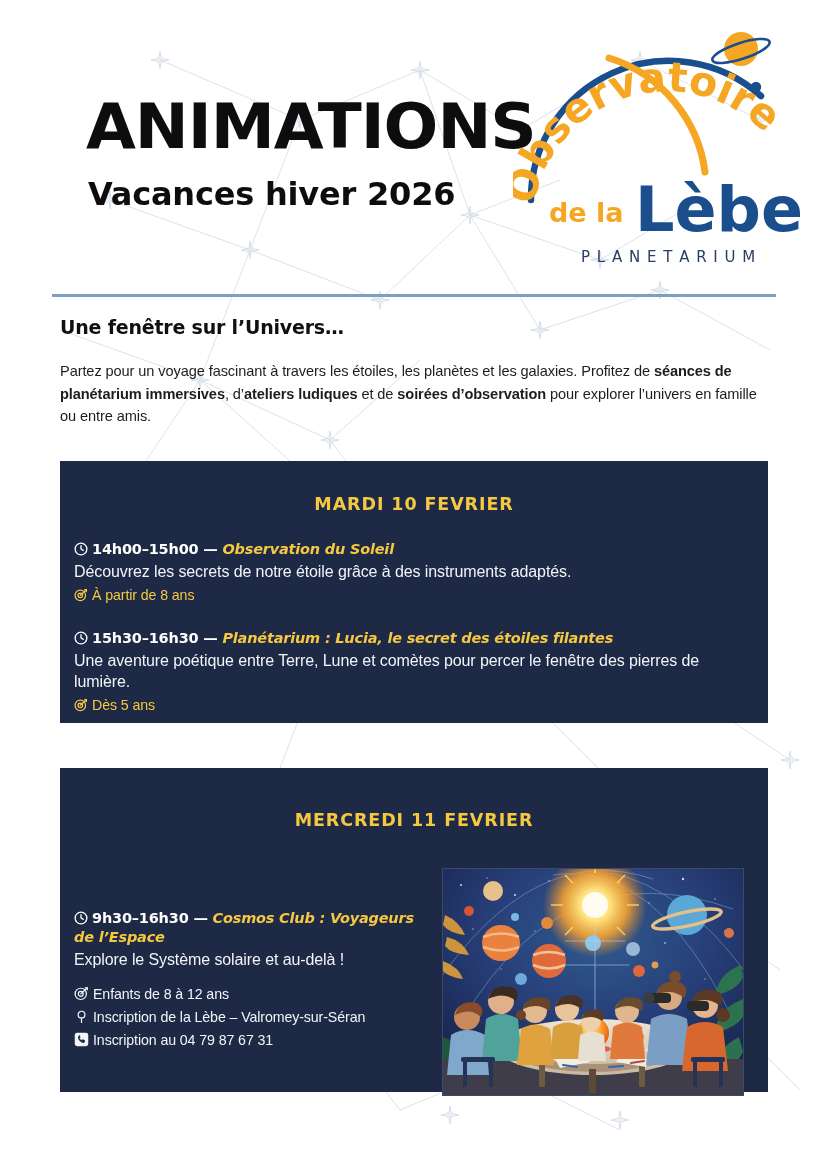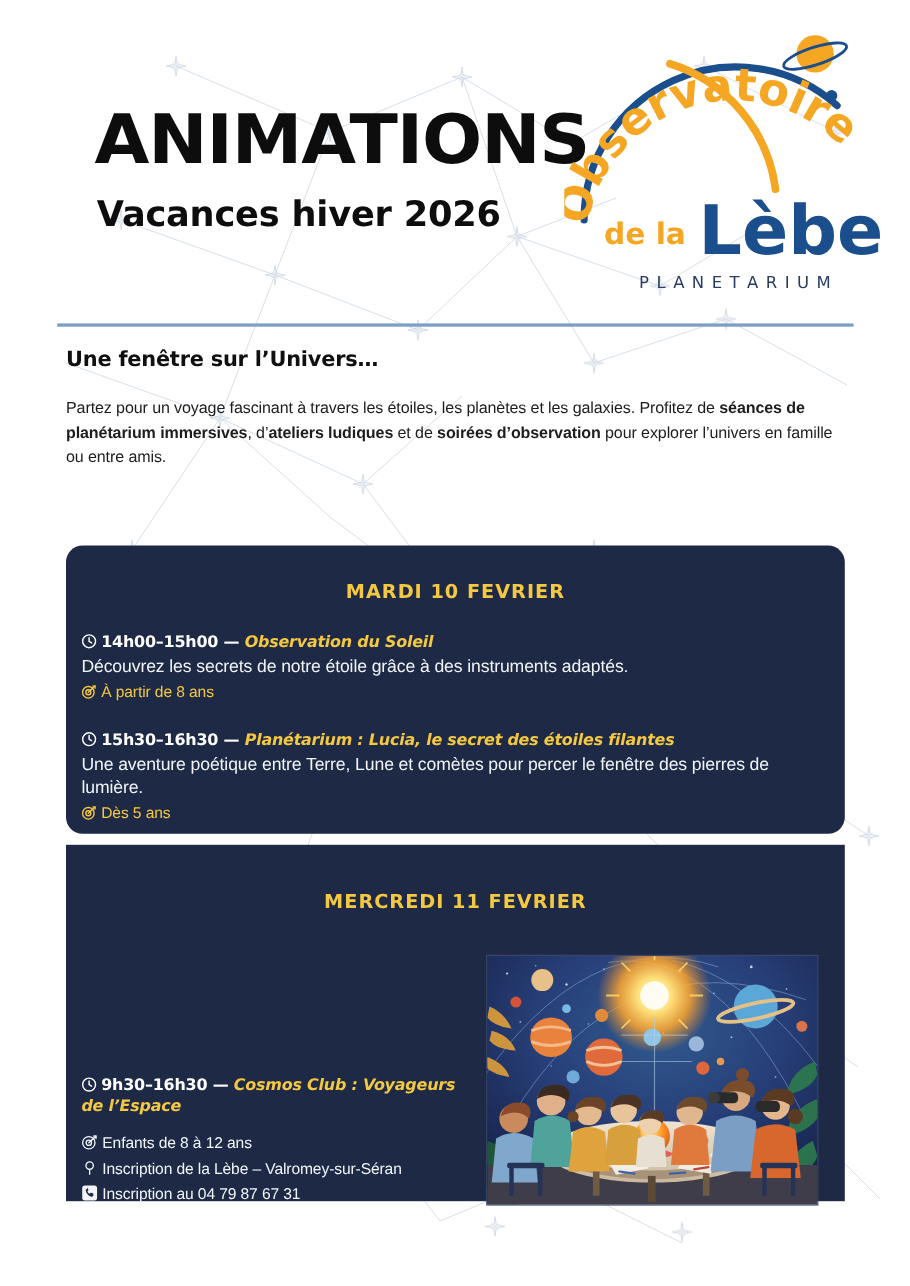--- a/index.html
+++ b/index.html
@@ -111,21 +111,21 @@
 
   
   .card {
     position: absolute;
     left: 60px;
     width: 708px;
     background: #1d2945;
     color: #ffffff;
     box-sizing: border-box;
   }
-  #card-mardi  { top: 496px; height: 262px; border-radius: 15px; }
+  #card-mardi  { top: 461px; height: 262px; }
   #card-mercredi { top: 768px; height: 324px; }
 
   .card-date {
     text-align: center;
     color: #f5c842;
     font-family: "DejaVu Sans", sans-serif;
     font-weight: 700;
     font-size: 17.5px;
     letter-spacing: 0.9px;
     margin: 0;
@@ -176,21 +176,21 @@
   .icon {
     display: inline-block;
     vertical-align: -2px;
     margin-right: 4px;
   }
   .icon svg { display: block; }
 
   
   .split {
     display: flex;
-    align-items: flex-end;
+    align-items: center;
     gap: 6px;
   }
   .split-left { flex: 0 0 362px; }
   .split-right { flex: 1 1 auto; padding-top: 4px; }
 
   .photo {
     width: 300px;
     height: 226px;
     border: 1px solid #3a4a6b;
     display: block;
@@ -372,20 +372,21 @@
 
         <div class="split-left">
           <div class="event-head">
             <span class="icon">
               <svg width="14" height="14" viewBox="0 0 16 16">
                 <circle cx="8" cy="8" r="6.7" fill="none" stroke="#ffffff" stroke-width="1.5"></circle>
                 <path d="M8 4.2 V8 L10.6 9.6" fill="none" stroke="#ffffff" stroke-width="1.5" stroke-linecap="round"></path>
               </svg>
             </span><span>9h30–16h30</span><span> — </span><span class="event-title">Cosmos Club : Voyageurs de l’Espace</span>
           </div>
+          <div class="event-desc">Explore le Système solaire et au-delà !</div>
 
           <div class="meta white" style="margin-top:14px;">
             <span class="icon">
               <svg width="15" height="15" viewBox="0 0 16 16">
                 <circle cx="7.2" cy="8.4" r="6" fill="none" stroke="#f2f4f8" stroke-width="1.3"></circle>
                 <circle cx="7.2" cy="8.4" r="2.6" fill="none" stroke="#f2f4f8" stroke-width="1.3"></circle>
                 <path d="M7.2 8.4 L14 2.2" stroke="#f2f4f8" stroke-width="1.4" stroke-linecap="round"></path>
                 <path d="M11.4 2.0 L14.3 1.8 L14.1 4.7" fill="none" stroke="#f2f4f8" stroke-width="1.2" stroke-linejoin="round"></path>
               </svg>
             </span><span>Enfants de 8 à 12 ans</span>

